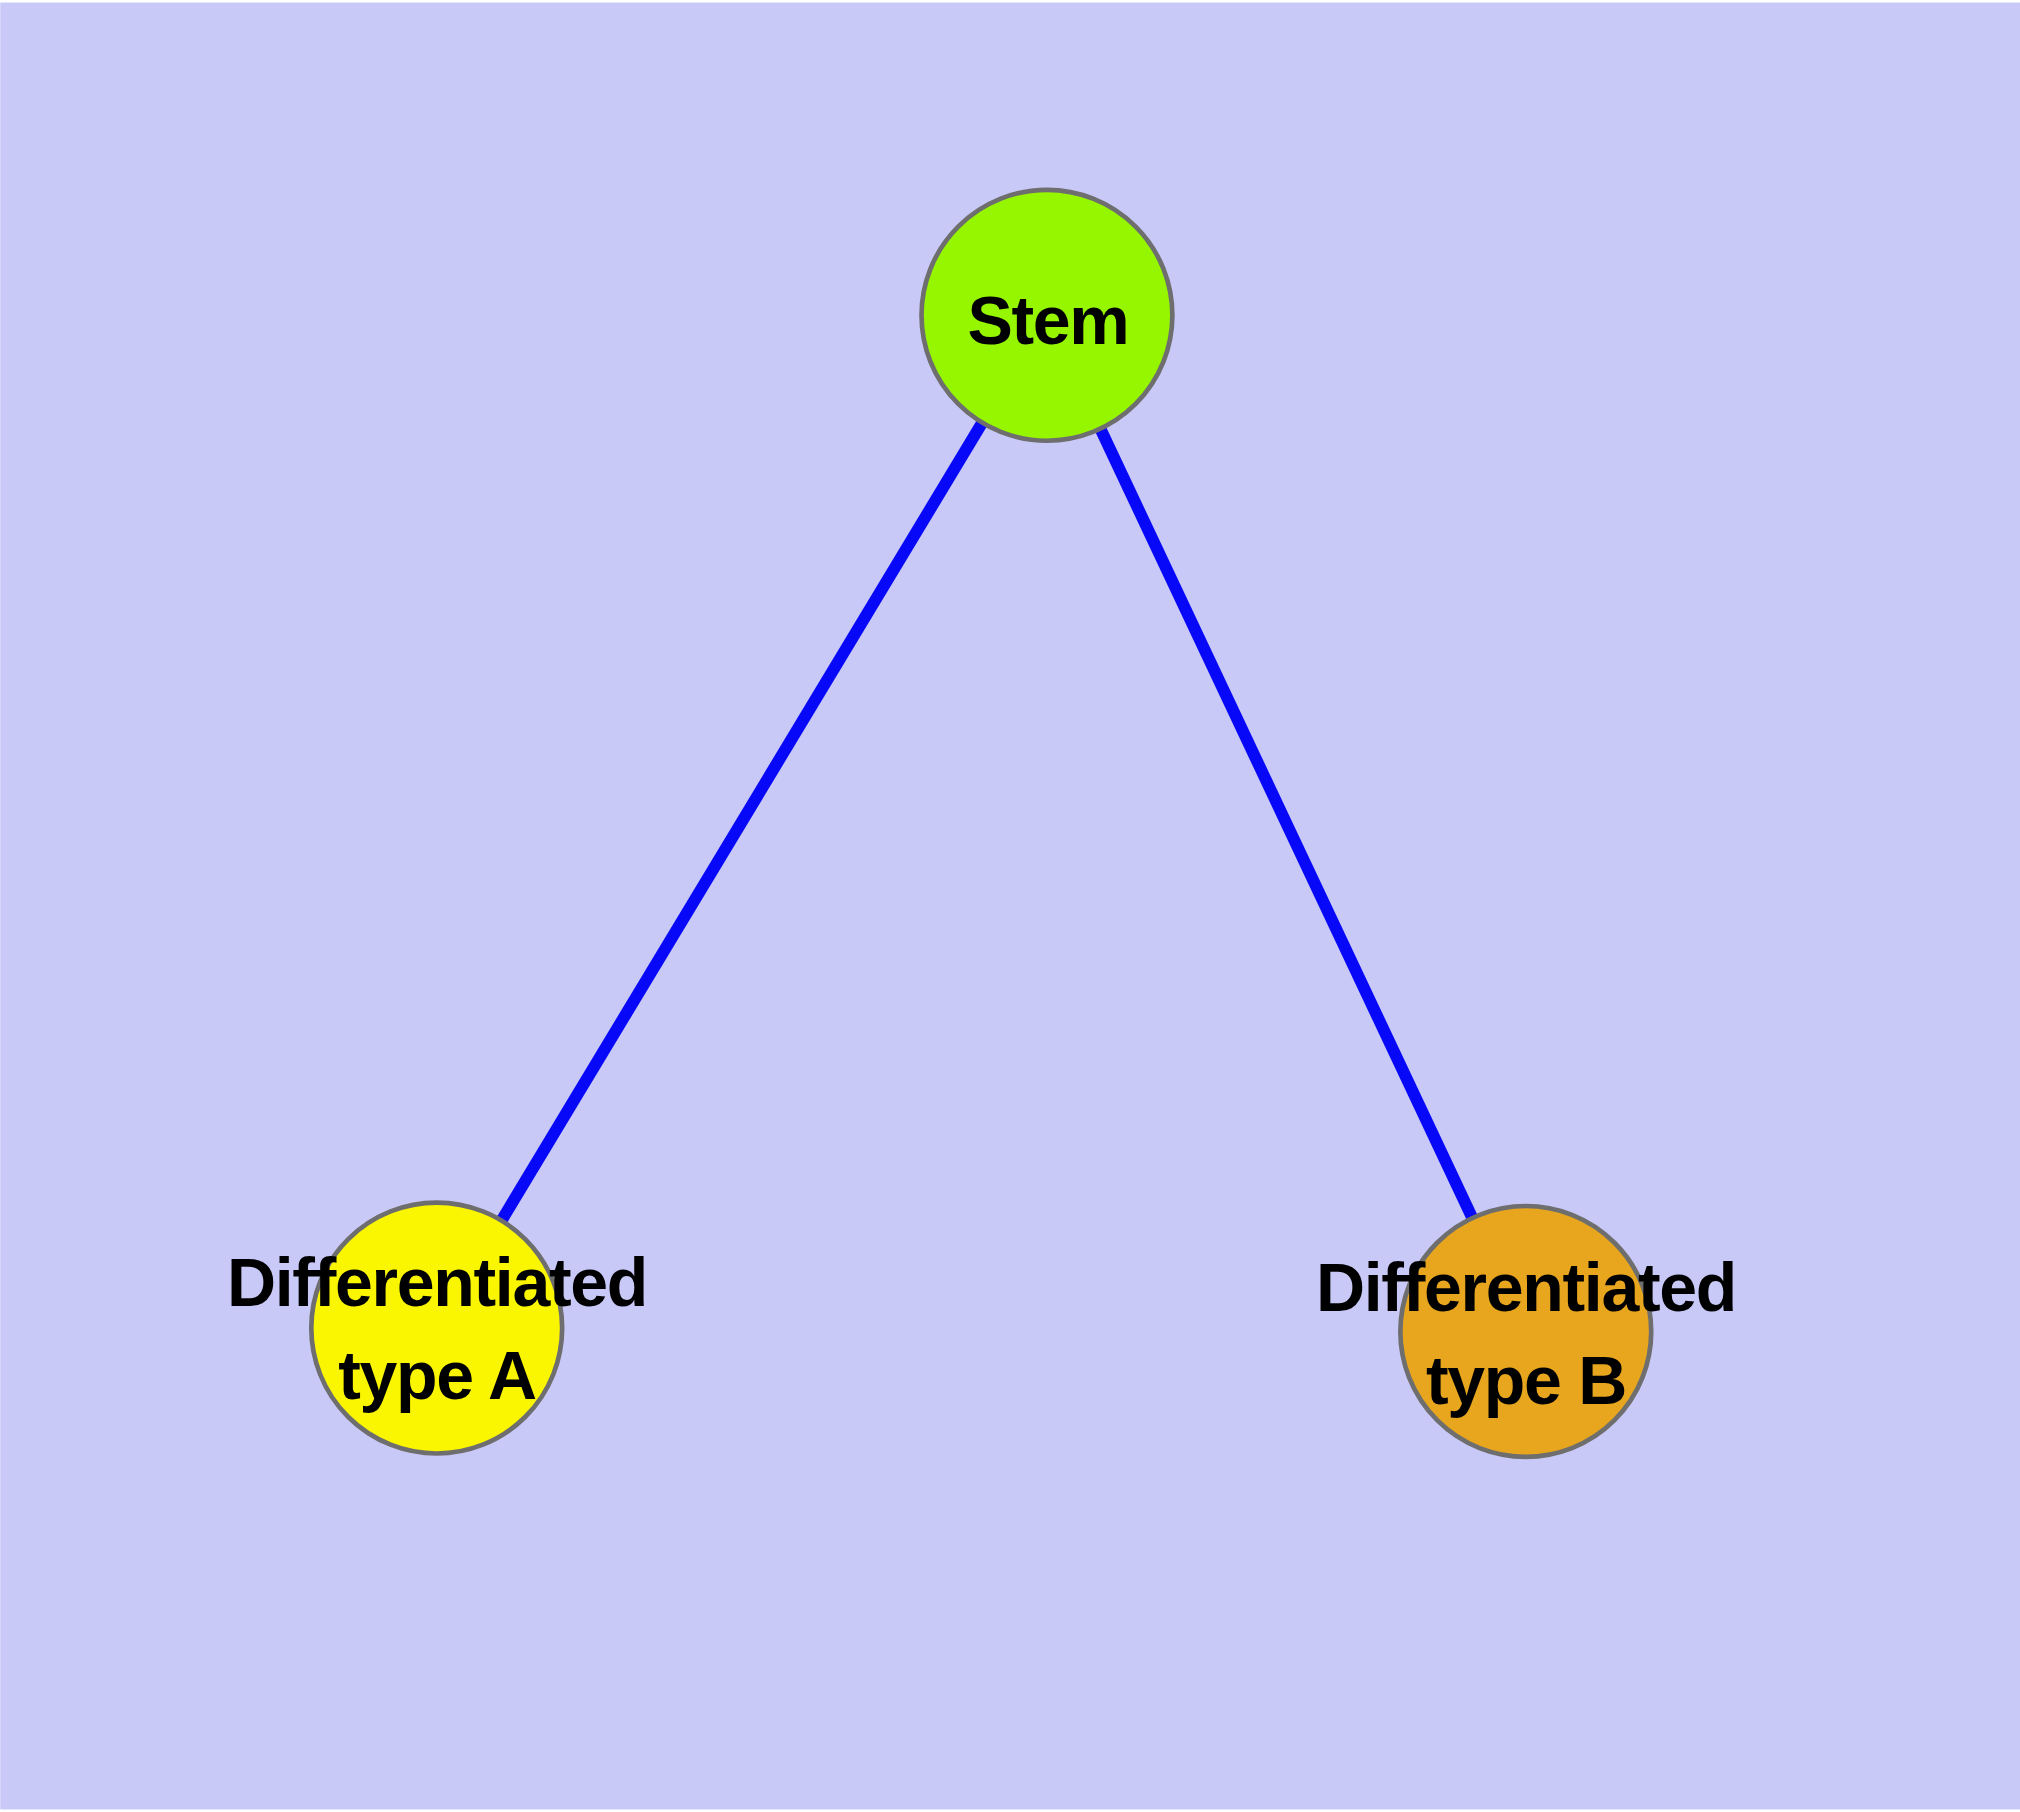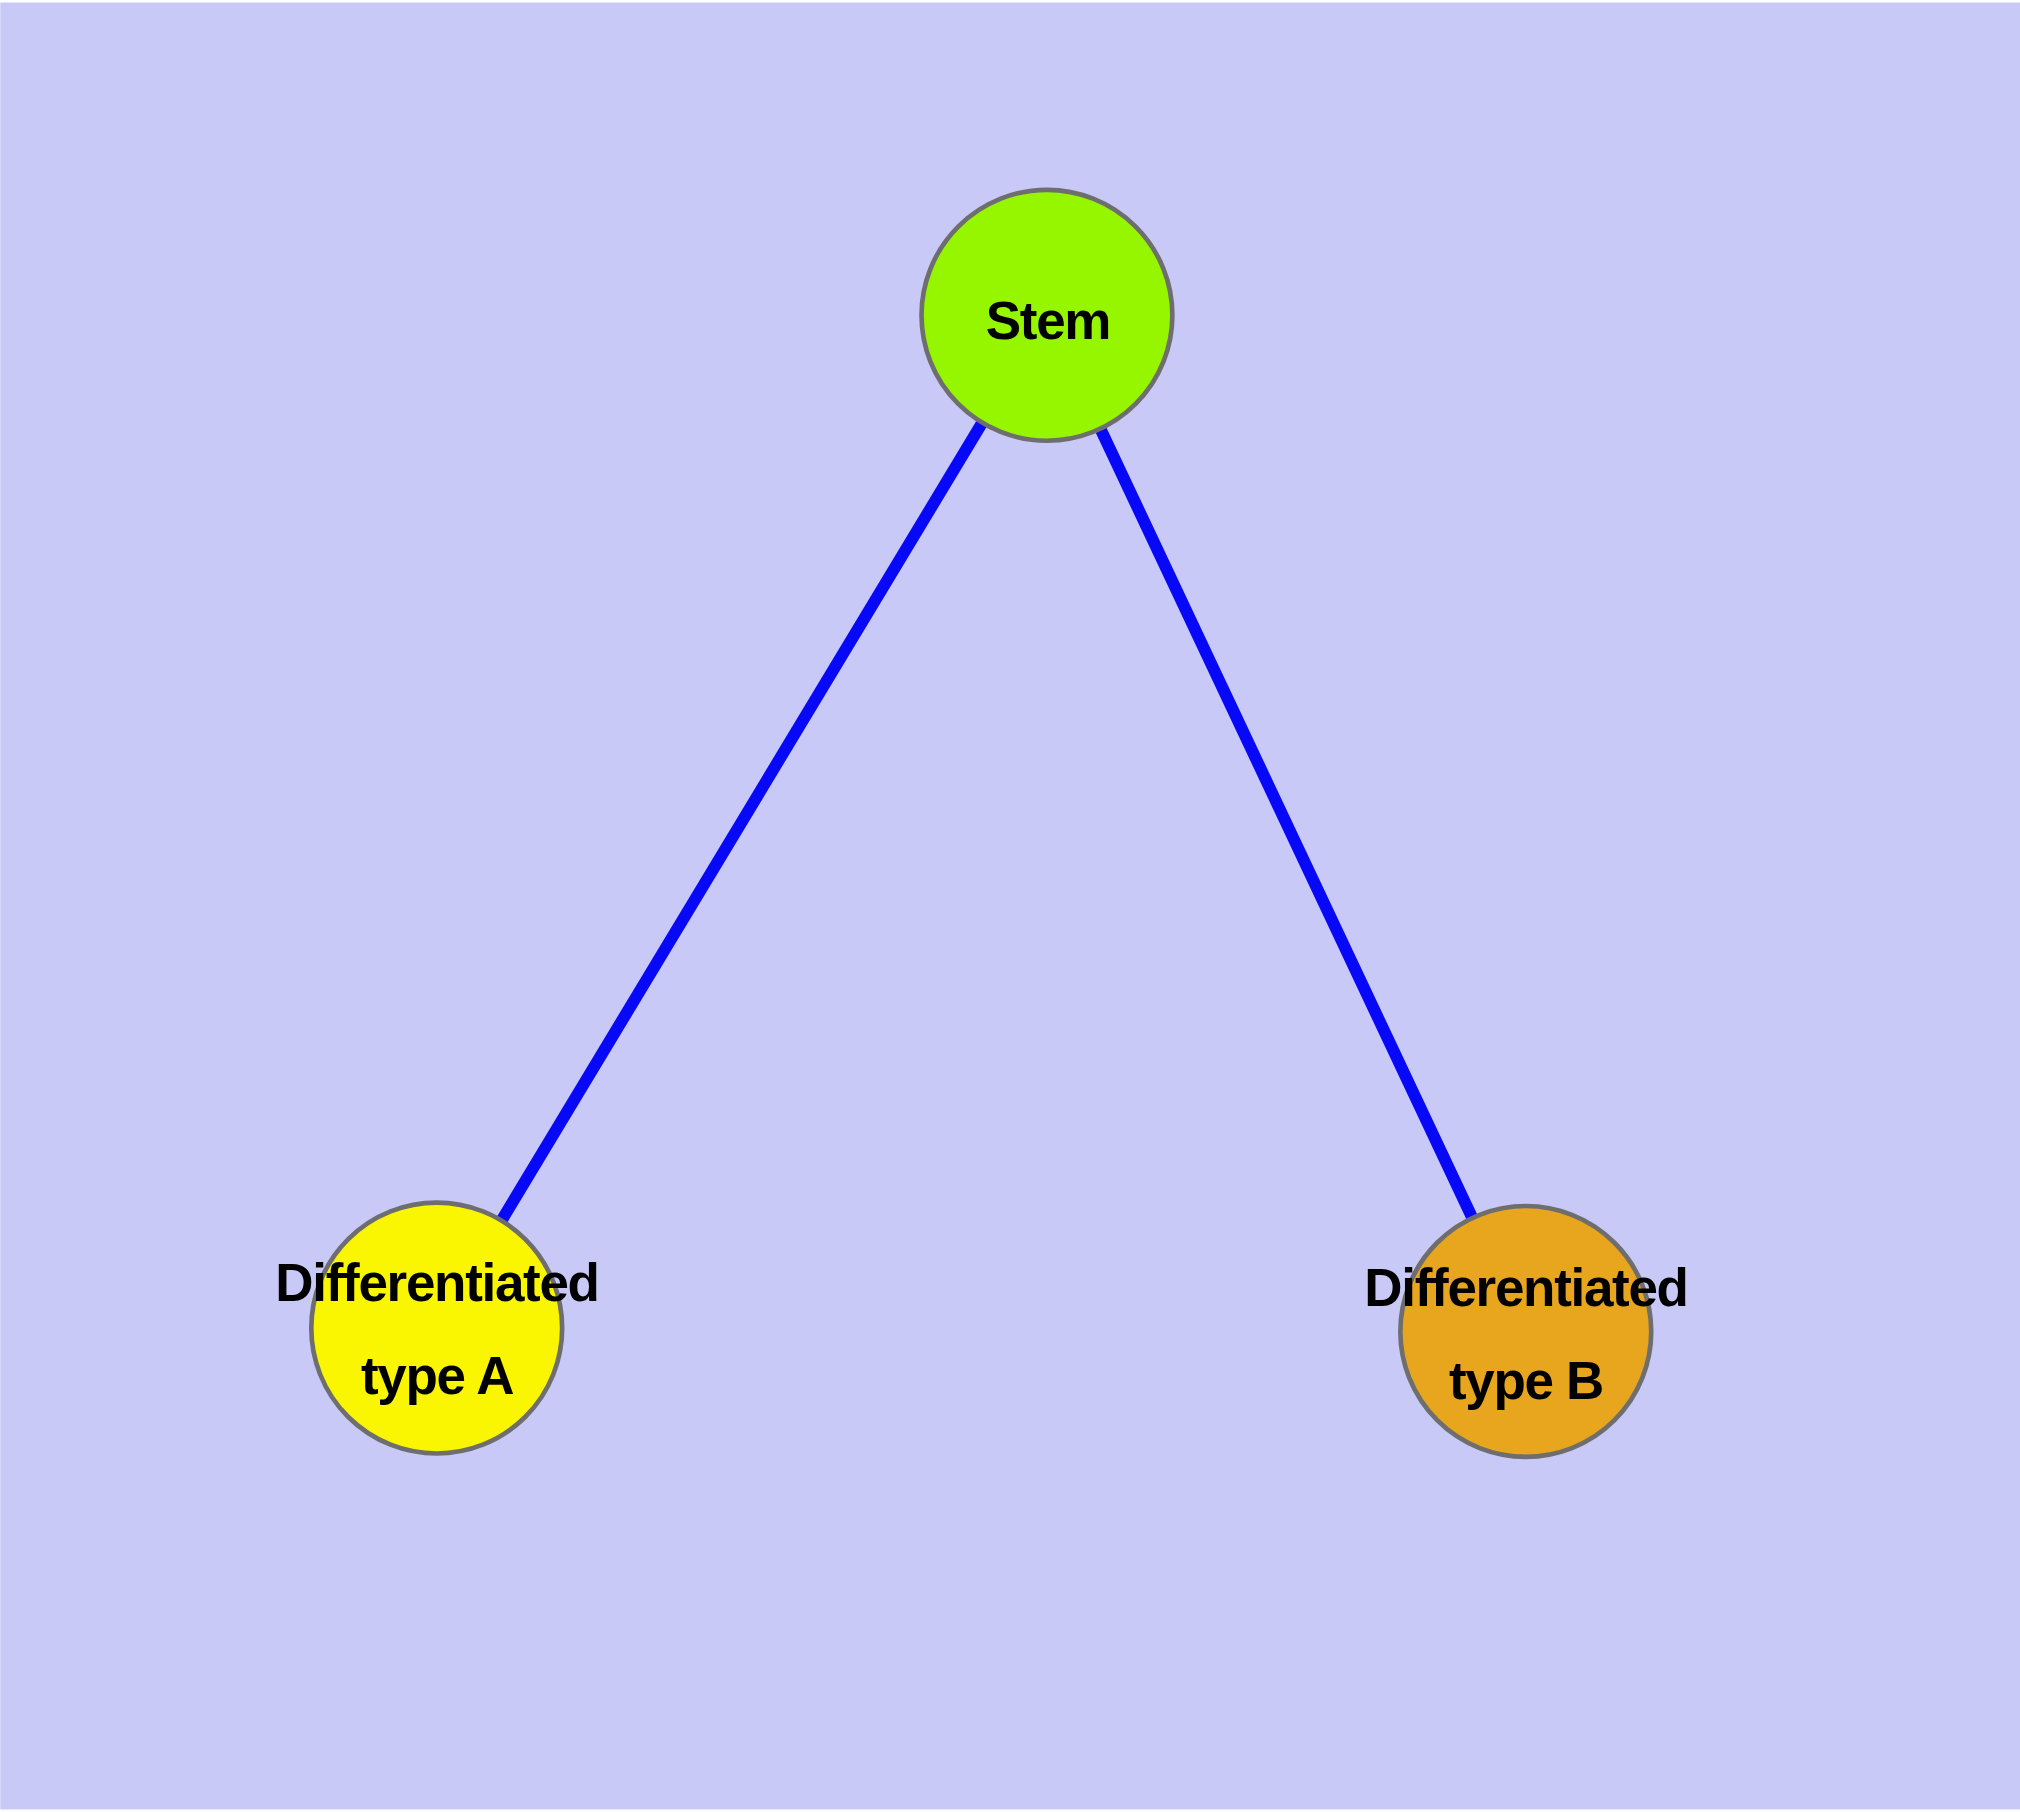--- a/index.html
+++ b/index.html
@@ -28,21 +28,21 @@
     stroke-linecap: butt;
   }
   .graph-svg circle {
     stroke: #6E6E6E;
     stroke-width: 5.5;
   }
   .node-label {
     position: absolute;
     transform: translate(-50%, -50%);
     font-weight: bold;
-    font-size: 53px;
+    font-size: 68px;
     line-height: 93px;
     letter-spacing: -1.3px;
     color: #000000;
     text-align: center;
     white-space: pre-line;
   }
 </style>
 </head>
 <body>
 

